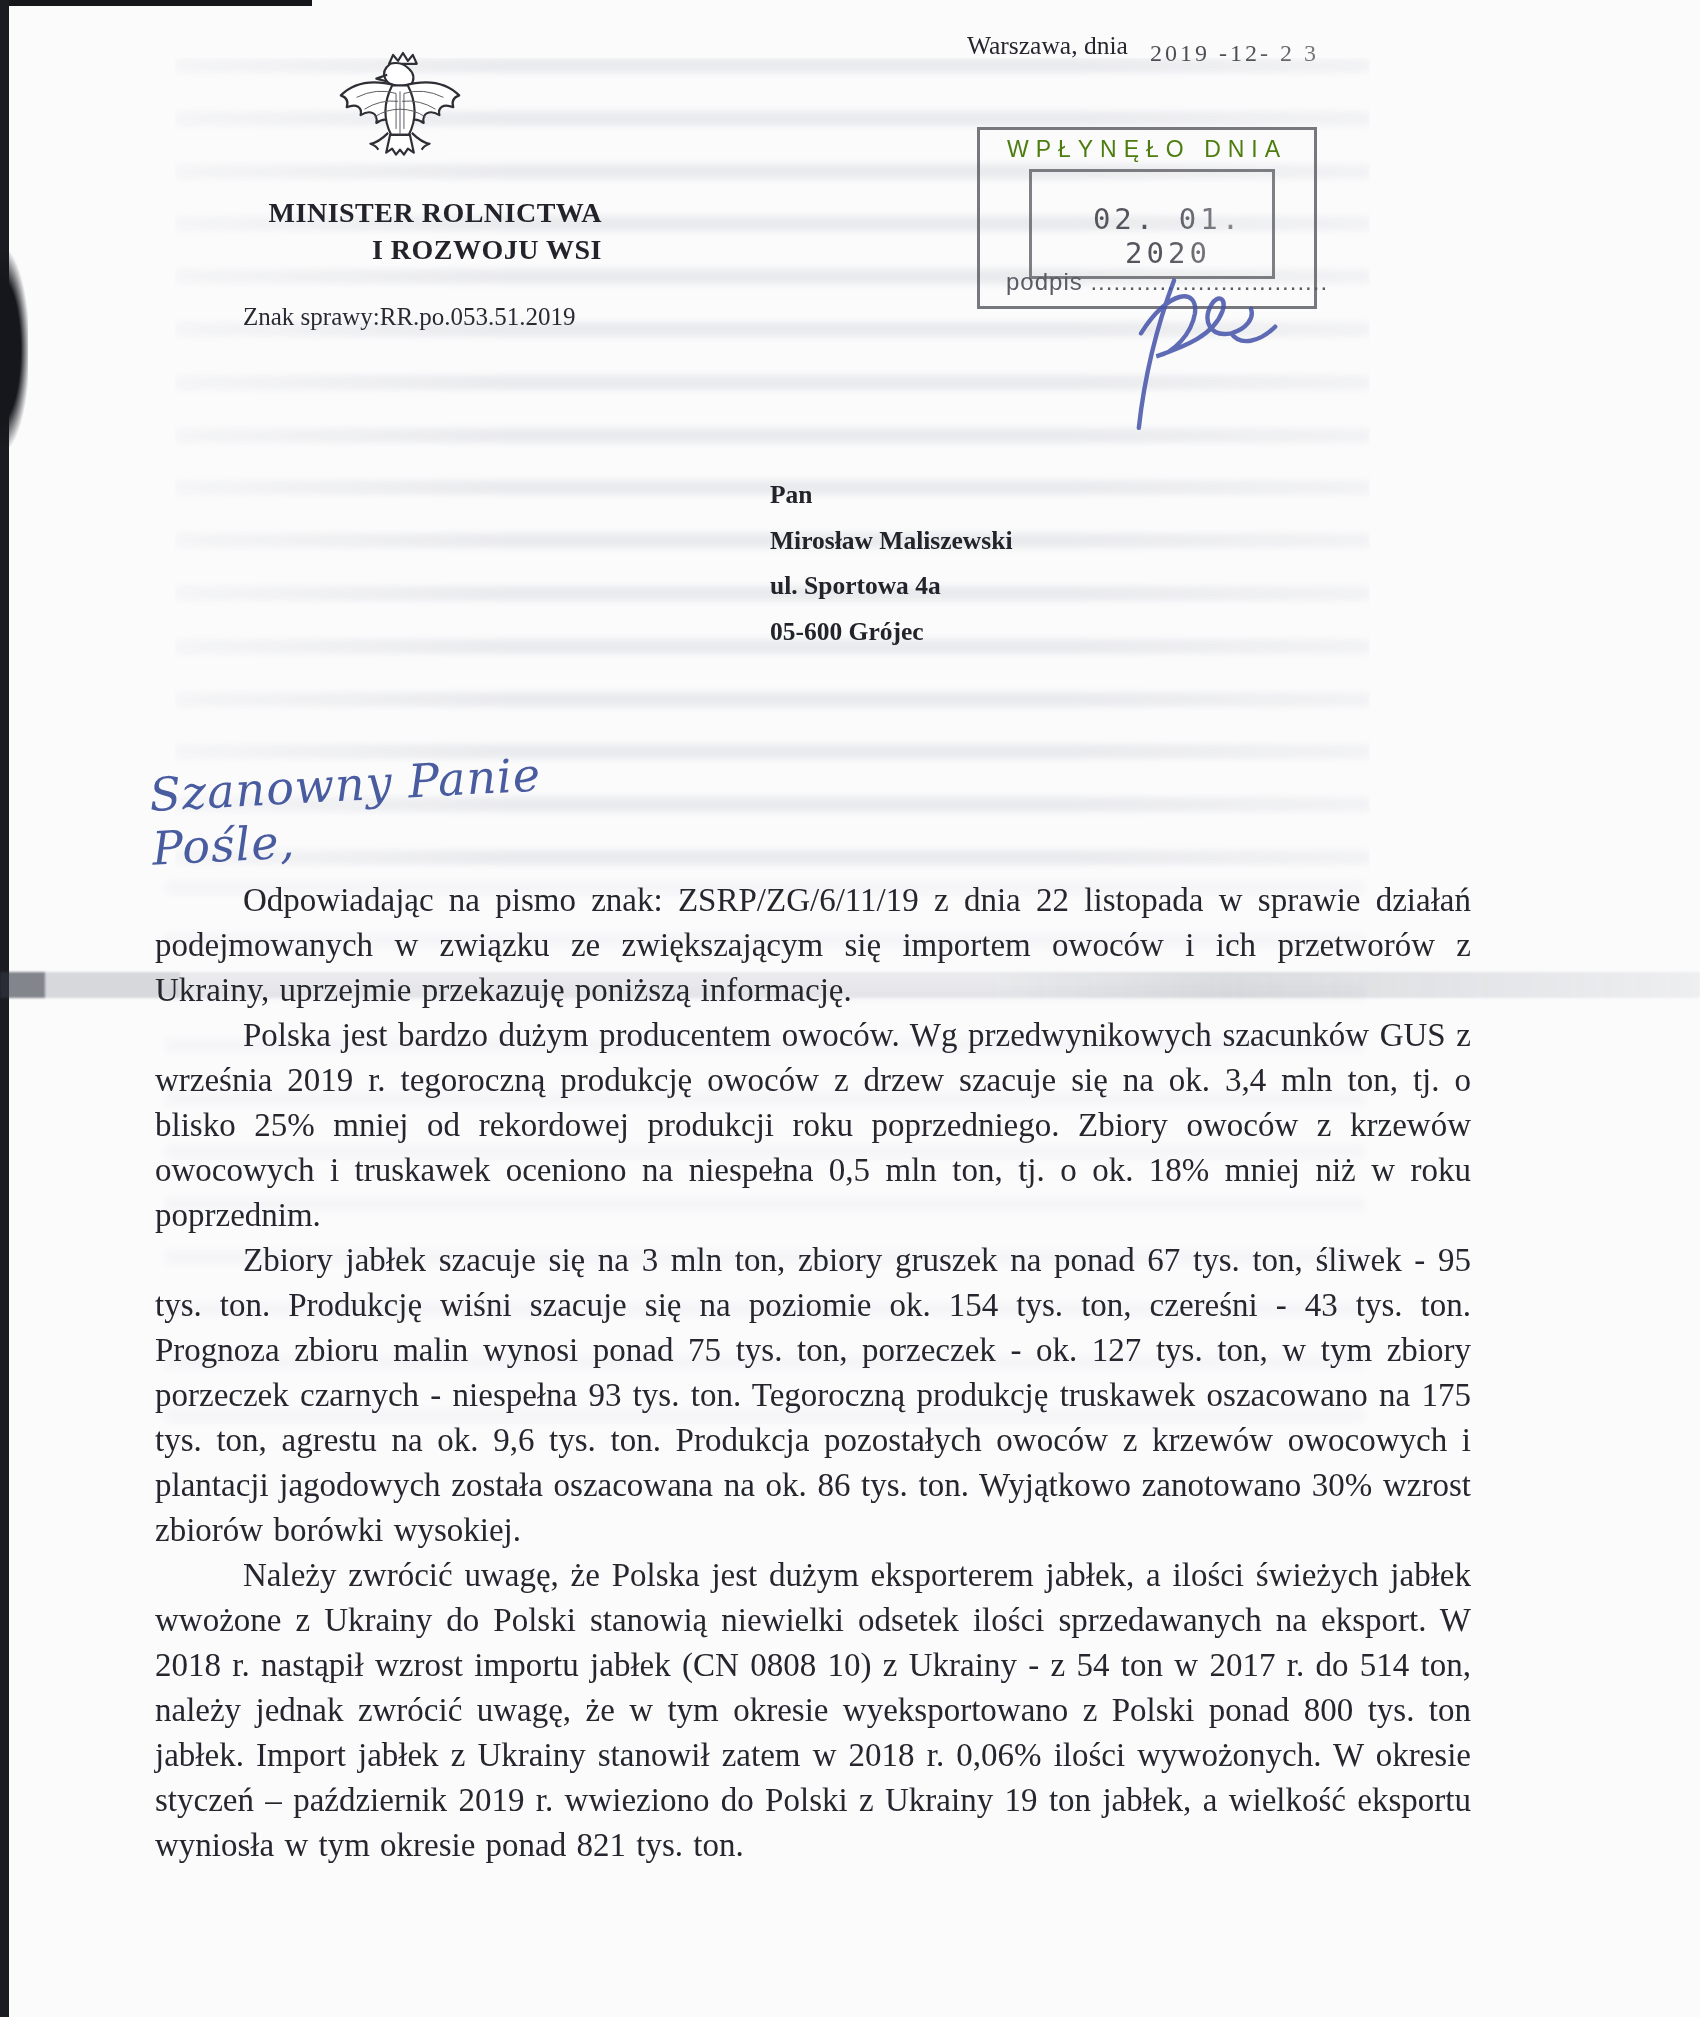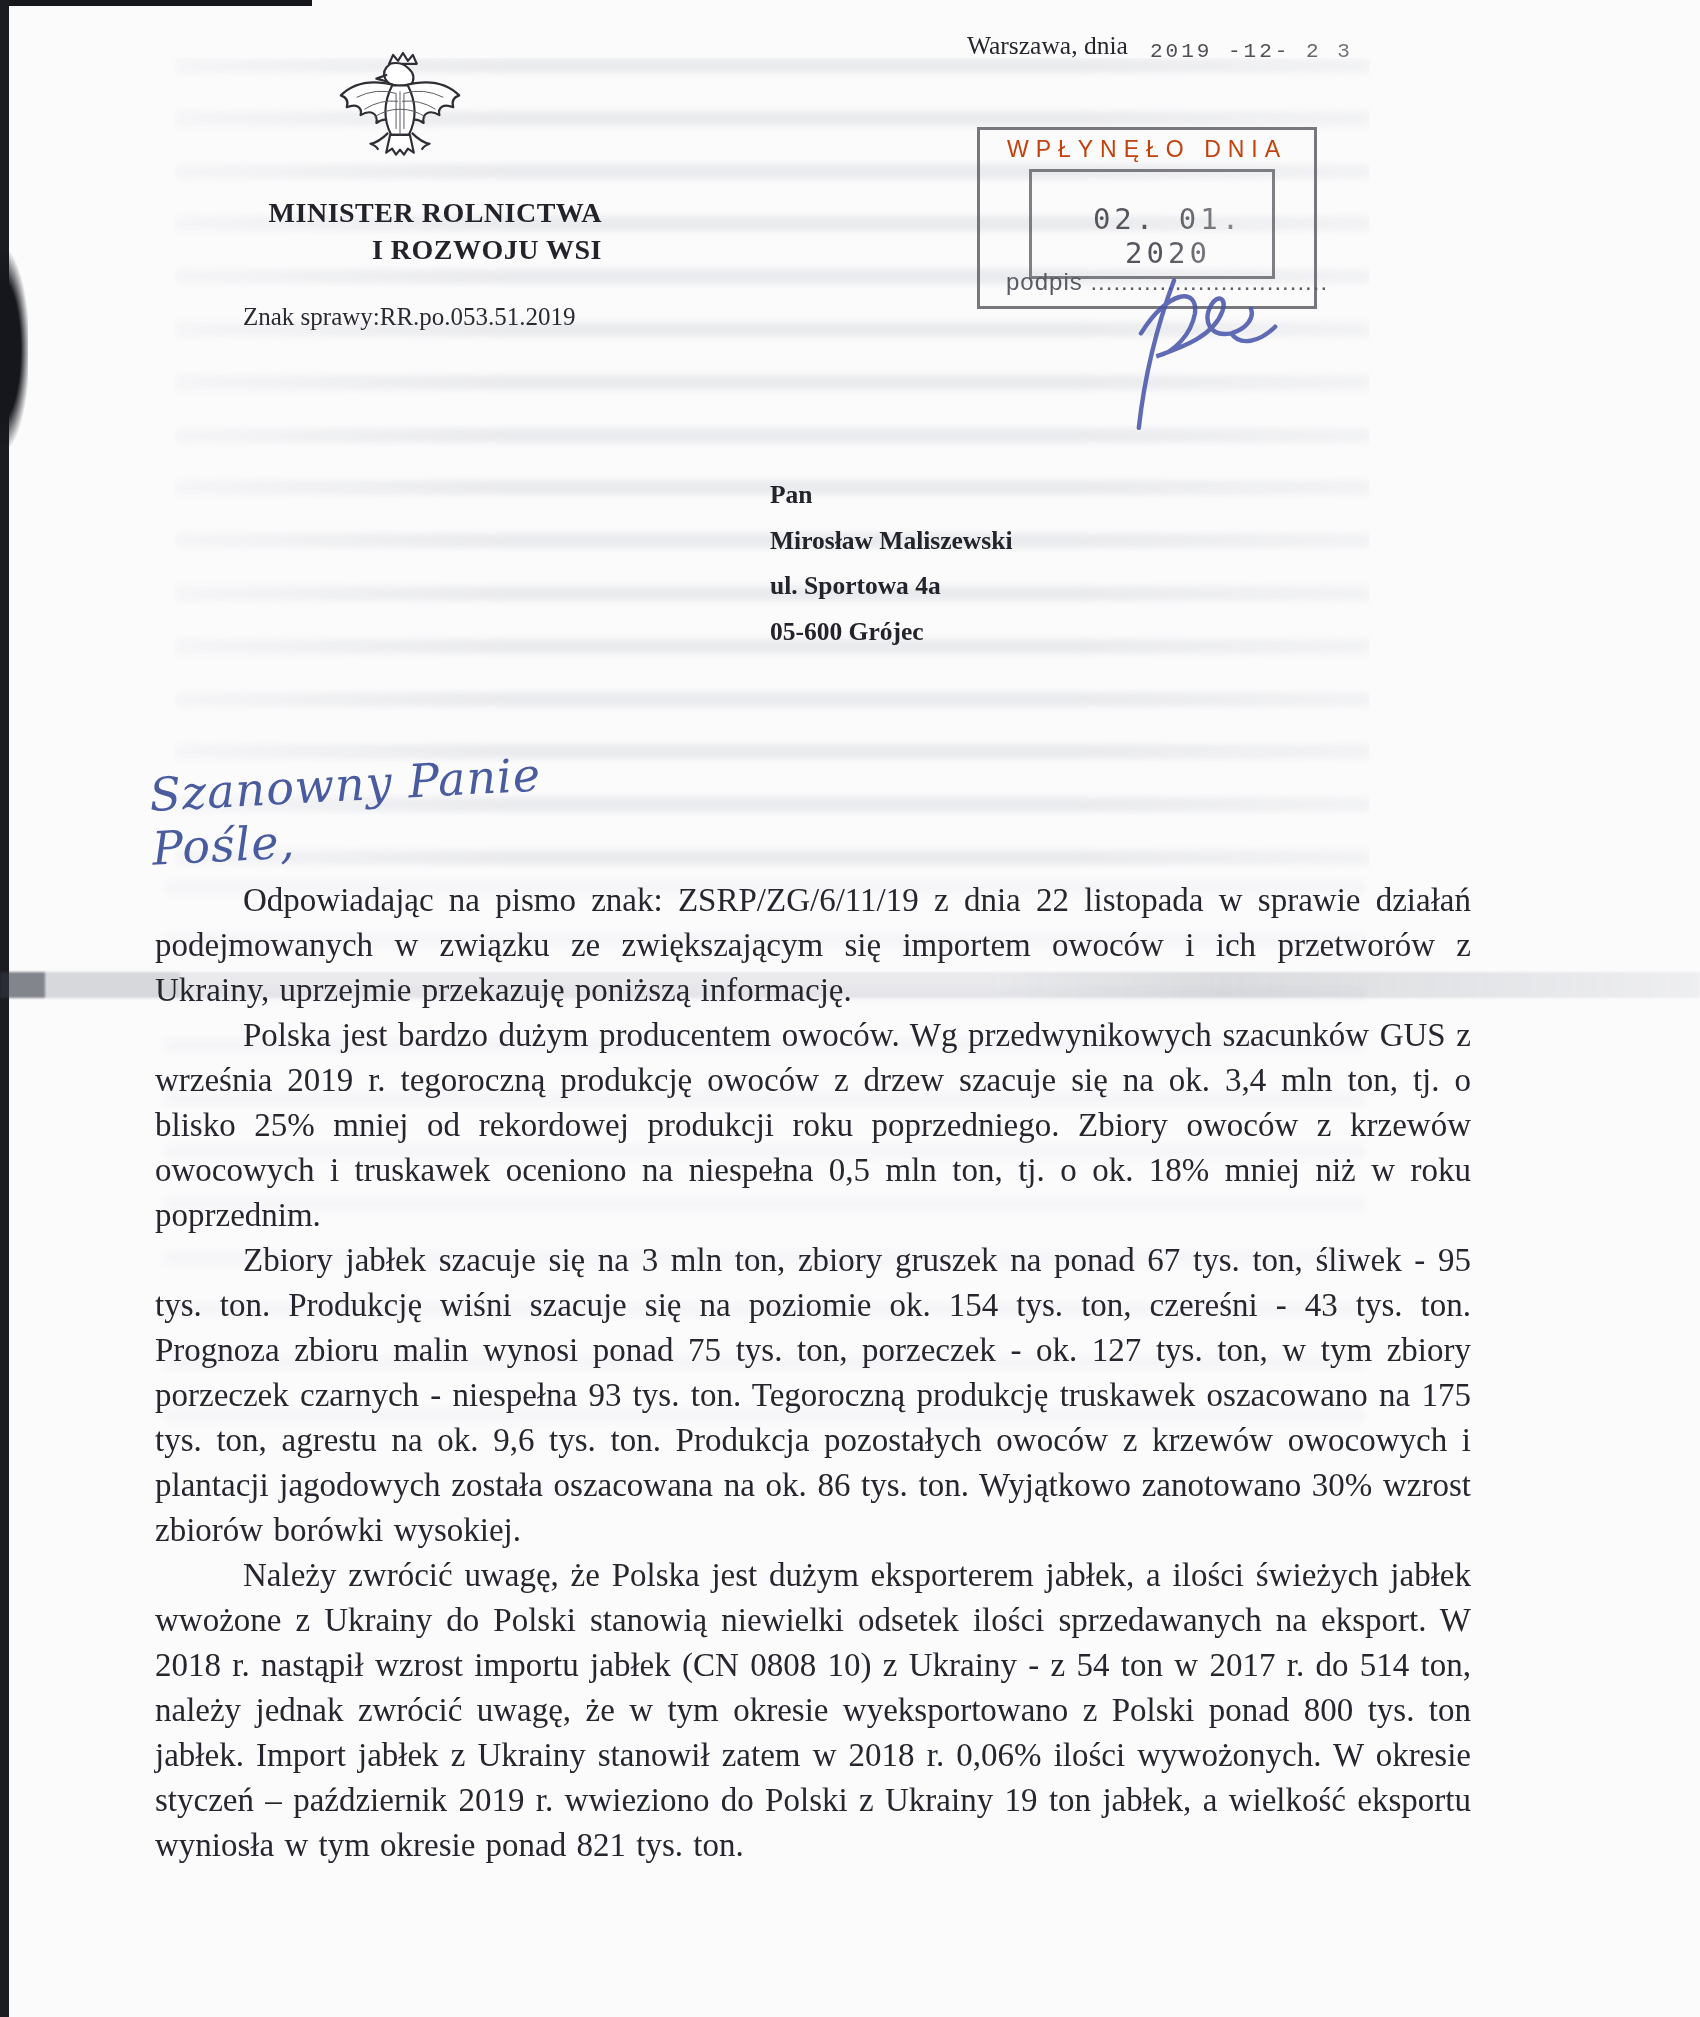--- a/index.html
+++ b/index.html
@@ -22,28 +22,28 @@
     mask:linear-gradient(90deg, rgba(0,0,0,.35), #000 28%, #000 75%, rgba(0,0,0,.5));}
   .bleed-lower{position:absolute;left:165px;top:880px;width:1200px;height:580px;opacity:.16;filter:blur(3px);
     background:repeating-linear-gradient(180deg, rgba(98,104,122,.22) 0 15px, rgba(98,104,122,0) 15px 52.8px);}
   
   .eagle{position:absolute;left:328px;top:50px;width:144px;height:148px;}
   .ministry{position:absolute;left:198px;top:194px;width:404px;text-align:right;
     font-weight:bold;font-size:28px;line-height:37px;letter-spacing:.5px;color:#23232b;}
   .case-ref{position:absolute;left:243px;top:303px;font-size:25px;color:#2a2a32;}
   
   .date-label{position:absolute;left:967px;top:31px;font-size:25.5px;color:#26262e;}
-  .date-stamped{position:absolute;left:1150px;top:40px;font-family:Liberation Mono, monospace;
-    font-size:21px;letter-spacing:3px;color:#4e4e55;
+  .date-stamped{position:absolute;left:1150px;top:40px;font-family:Liberation Serif, serif;
+    font-size:24px;letter-spacing:3px;color:#4e4e55;
     -webkit-mask:linear-gradient(90deg,#000 55%,rgba(0,0,0,.75));
     mask:linear-gradient(90deg,#000 55%,rgba(0,0,0,.75));}
   
   .stamp-box{position:absolute;left:977px;top:127px;width:334px;height:176px;
     border:3px solid rgba(86,86,94,.8);overflow:visible;font-family:"Liberation Sans",sans-serif;}
-  .stamp-title{margin-top:6px;text-align:center;font-size:23px;letter-spacing:7px;color:#c2410c;}
+  .stamp-title{margin-top:6px;text-align:center;font-size:23px;letter-spacing:7px;color:#4d7c0f;}
   .stamp-inner{position:absolute;left:49px;top:39px;width:240px;height:104px;border:3px solid rgba(86,86,94,.75);}
   .stamp-date{text-align:center;margin-top:30px;font-family:"DejaVu Sans Mono",monospace;
     font-size:29px;letter-spacing:4px;color:#55555d;
     -webkit-mask:linear-gradient(90deg,#000 55%,rgba(0,0,0,.5));
     mask:linear-gradient(90deg,#000 55%,rgba(0,0,0,.5));padding-left:32px;}
   .stamp-podpis{position:absolute;left:26px;bottom:10px;font-size:24px;color:#5a5a62;letter-spacing:1px;white-space:nowrap;}
   .stamp-sig{position:absolute;left:128px;top:92px;width:176px;height:260px;}
   
   .recipient{position:absolute;left:770px;top:472px;font-weight:bold;font-size:25.5px;line-height:45.5px;color:#23232b;}
   

